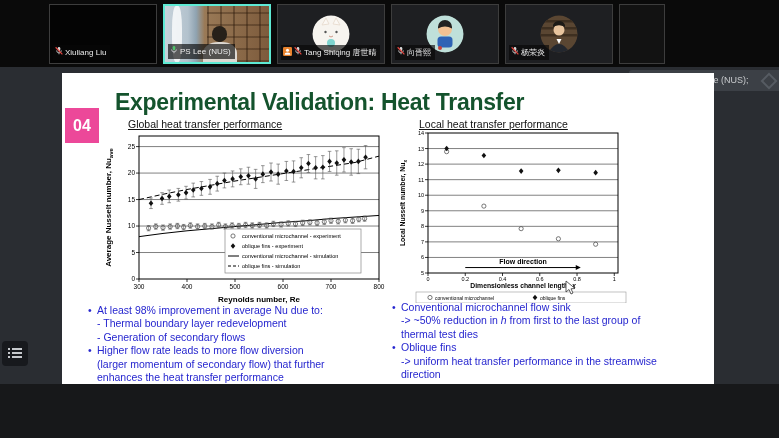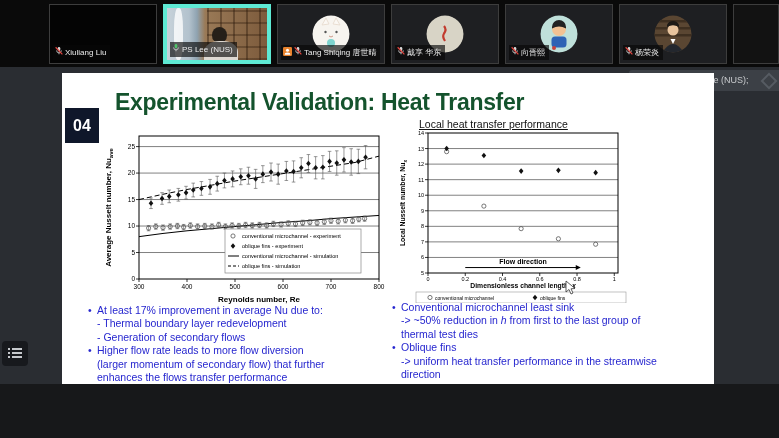--- a/index.html
+++ b/index.html
@@ -4,21 +4,21 @@
 <style>
   html,body{margin:0;padding:0;background:#17181a;}
   .stage{position:relative;width:779px;height:384px;background:#2a2d32;overflow:hidden;
          font-family:"Liberation Sans",sans-serif;}
   
   .filmstrip{position:absolute;left:0;top:0;width:779px;height:67px;background:#0a0a0a;
              display:flex;align-items:flex-start;padding:4px 0 0 49px;gap:6px;box-sizing:border-box;}
   .strip-spacer{position:absolute;left:0;top:0;width:46px;height:67px;background:#2a2d32;}
   .tile{position:relative;width:108px;height:60px;flex:0 0 108px;background:#161616;
         border:1px solid #3d3d3d;box-sizing:border-box;overflow:hidden;}
-  .tile.active{border:4px solid #5eead4;}
+  .tile.active{border:2px solid #5eead4;}
   .tile.partial{width:46px;flex:0 0 46px;background:#121212;}
   .vid{position:absolute;inset:0;}
   .vid.black{background:#040404;}
   .vid.dark{background:#1e1f22;display:flex;align-items:center;justify-content:center;}
   .vid.room{background:linear-gradient(90deg,#c7d2da 0%,#b3c2cd 22%,#8fa3b1 30%,#9a7a57 38%,#7d5b3c 100%);}
   .vid.room::before{content:"";position:absolute;right:0;top:0;bottom:0;width:60%;
       background:repeating-linear-gradient(90deg,rgba(40,22,8,.38) 0 2px,transparent 2px 13px),
                  repeating-linear-gradient(0deg,rgba(40,22,8,.32) 0 2px,transparent 2px 12px);}
   .vid.room::after{content:"";position:absolute;left:7%;top:0;bottom:0;width:9%;
       background:rgba(255,255,255,.78);border-radius:40%;}
@@ -31,21 +31,21 @@
       font-size:8px;line-height:10px;display:flex;align-items:center;gap:2px;
       padding:1px 4px 1px 2px;white-space:nowrap;max-width:100px;overflow:hidden;z-index:3;}
   
   .speak-banner{position:absolute;left:629px;top:70px;width:150px;height:21px;background:#3c4046;
       border-radius:3px 0 0 3px;display:flex;align-items:center;gap:4px;padding-left:7px;
       box-sizing:border-box;color:#c9cbce;font-size:9px;}
   .deco{width:8px;height:8px;border:2px solid #565b62;transform:rotate(45deg);margin-left:10px;flex:0 0 auto;}
   
   .slide{position:absolute;left:62px;top:73px;width:652px;height:365px;background:#ffffff;
       color:#000;overflow:hidden;}
-  .section-badge{position:absolute;left:3px;top:35px;width:34px;height:35px;background:#0f172a;
+  .section-badge{position:absolute;left:3px;top:35px;width:34px;height:35px;background:#ec4899;
       color:#fff;font-size:16px;font-weight:bold;display:flex;align-items:center;justify-content:center;}
   .slide-title{position:absolute;left:53px;top:16px;margin:0;font-size:23px;font-weight:bold;
       color:#14532d;letter-spacing:-.3px;white-space:nowrap;}
   .chart-heading{position:absolute;top:45px;font-size:10.5px;color:#111;text-decoration:underline;white-space:nowrap;}
   .chart-heading.left{left:66px;}
   .chart-heading.right{left:350px;padding-left:7px;}
   .chart{position:absolute;}
   #chart-global{left:41px;top:58px;}
   #chart-local{left:336px;top:56px;}
   .bullets{position:absolute;font-size:10.5px;line-height:13.4px;color:#2626cf;}
@@ -127,37 +127,20 @@
               <path d="M2 4.8a3 3 0 0 0 6 0" stroke="#d8d8d8" stroke-width="1" fill="none"></path>
               <line x1="5" y1="7.8" x2="5" y2="9.6" stroke="#d8d8d8" stroke-width="1"></line>
               <line x1="0.8" y1="0.8" x2="9.2" y2="9.8" stroke="#e0443e" stroke-width="1.5"></line>
             </svg></span>
           <span class="pname">Tang Shiqing 唐世晴</span>
         </div>
       </div>
       <div class="tile">
         <div class="vid dark">
           <span class="avatar"><svg width="38" height="38" viewBox="0 0 38 38">
-              <circle cx="19" cy="19" r="18.5" fill="#d8d4c6"></circle>
-              <path d="M18 11 q3 3.5 0 7.5 q-2 3 1 7.5" stroke="#c23b2e" stroke-width="2.2" fill="none"></path>
-            </svg></span>
-        </div>
-        <div class="nameplate">
-          <span><svg width="8" height="10" viewBox="0 0 10 11">
-              <rect x="3.4" y="0.6" width="3.2" height="5.2" rx="1.6" fill="#d8d8d8"></rect>
-              <path d="M2 4.8a3 3 0 0 0 6 0" stroke="#d8d8d8" stroke-width="1" fill="none"></path>
-              <line x1="5" y1="7.8" x2="5" y2="9.6" stroke="#d8d8d8" stroke-width="1"></line>
-              <line x1="0.8" y1="0.8" x2="9.2" y2="9.8" stroke="#e0443e" stroke-width="1.5"></line>
-            </svg></span>
-          <span class="pname">戴享 华东</span>
-        </div>
-      </div>
-      <div class="tile">
-        <div class="vid dark">
-          <span class="avatar"><svg width="38" height="38" viewBox="0 0 38 38">
               <circle cx="19" cy="19" r="18.5" fill="#bfe0da"></circle>
               <circle cx="19" cy="14" r="7" fill="#f2c193"></circle>
               <path d="M12 12 a7 7 0 0 1 14 0 l0 1.5 q-7 -4 -14 0 Z" fill="#222"></path>
               <rect x="11.5" y="21.5" width="15" height="11" rx="3.5" fill="#2f63b5"></rect>
               <circle cx="14" cy="33" r="2" fill="#c9413a"></circle>
             </svg></span>
         </div>
         <div class="nameplate">
           <span><svg width="8" height="10" viewBox="0 0 10 11">
               <rect x="3.4" y="0.6" width="3.2" height="5.2" rx="1.6" fill="#d8d8d8"></rect>
@@ -206,20 +189,21 @@
           <line x1="5" y1="7.8" x2="5" y2="9.6" stroke="#d8d8d8" stroke-width="1"></line>
           <line x1="0.8" y1="0.8" x2="9.2" y2="9.8" stroke="#e0443e" stroke-width="1.5"></line>
         </svg></span>
     <span>正在讲话: PS Lee (NUS);</span>
     <span class="deco"></span>
   </div>
 
   <div class="slide">
     <div class="section-badge">04</div>
     <h1 class="slide-title">Experimental Validation: Heat Transfer</h1>
+    <div class="chart-heading left">Global heat transfer performance</div>
     <div class="chart-heading right">Local heat transfer performance</div>
     <div class="chart" id="chart-global"><svg width="282" height="174" viewBox="0 0 282 174" font-family="Liberation Sans, sans-serif">
           <line x1="36" y1="121.51851851851852" x2="276" y2="121.51851851851852" stroke="#000" stroke-width="0.5"></line>
           <line x1="36" y1="95.03703703703704" x2="276" y2="95.03703703703704" stroke="#000" stroke-width="0.5"></line>
           <line x1="36" y1="68.55555555555556" x2="276" y2="68.55555555555556" stroke="#000" stroke-width="0.5"></line>
           <line x1="36" y1="42.074074074074076" x2="276" y2="42.074074074074076" stroke="#000" stroke-width="0.5"></line>
           <line x1="36" y1="15.592592592592581" x2="276" y2="15.592592592592581" stroke="#000" stroke-width="0.5"></line>
           <rect x="36" y="5" width="240" height="143" fill="none" stroke="#000" stroke-width="1"></rect>
           <line x1="36" y1="148" x2="36" y2="151" stroke="#000" stroke-width="0.8"></line>
           <text x="36" y="158" font-size="6.5" text-anchor="middle">300</text>
@@ -562,43 +546,43 @@
           <text transform="translate(7,74) rotate(-90)" font-size="6.8" font-weight="bold" text-anchor="middle">Local Nusselt number, Nu<tspan font-size="4.8" dy="1.5">x</tspan></text>
           <rect x="18" y="163" width="210" height="11" fill="#fff" stroke="#999" stroke-width="0.6"></rect>
           <circle cx="32" cy="168.5" r="2.1" fill="none" stroke="#555" stroke-width="0.8"></circle>
           <text x="37" y="170.5" font-size="5">conventional microchannel</text>
           <path d="M137,165.7 L139.3,168.5 L137,171.3 L134.7,168.5 Z" fill="#111"></path>
           <text x="142" y="170.5" font-size="5">oblique fins</text>
         </svg></div>
     <div class="bullets left">
         <div class="bl">
           <span class="b">•</span>
-          <span>At least 17% improvement in average Nu due to:</span>
+          <span>At least 98% improvement in average Nu due to:</span>
         </div>
         <div class="bl ind">
           <span>- Thermal boundary layer redevelopment</span>
         </div>
         <div class="bl ind">
           <span>- Generation of secondary flows</span>
         </div>
         <div class="bl">
           <span class="b">•</span>
           <span>Higher flow rate leads to more flow diversion</span>
         </div>
         <div class="bl ind">
           <span>(larger momentum of secondary flow) that further</span>
         </div>
         <div class="bl ind">
-          <span>enhances the flows transfer performance</span>
+          <span>enhances the heat transfer performance</span>
         </div>
       </div>
     <div class="bullets right">
         <div class="bl">
           <span class="b">•</span>
-          <span>Conventional microchannel least sink</span>
+          <span>Conventional microchannel flow sink</span>
         </div>
         <div class="bl ind">
           <span><span>-&gt; ~50% reduction in </span><i>h</i><span> from first to the last group of</span></span>
         </div>
         <div class="bl ind">
           <span>thermal test dies</span>
         </div>
         <div class="bl">
           <span class="b">•</span>
           <span>Oblique fins</span>

